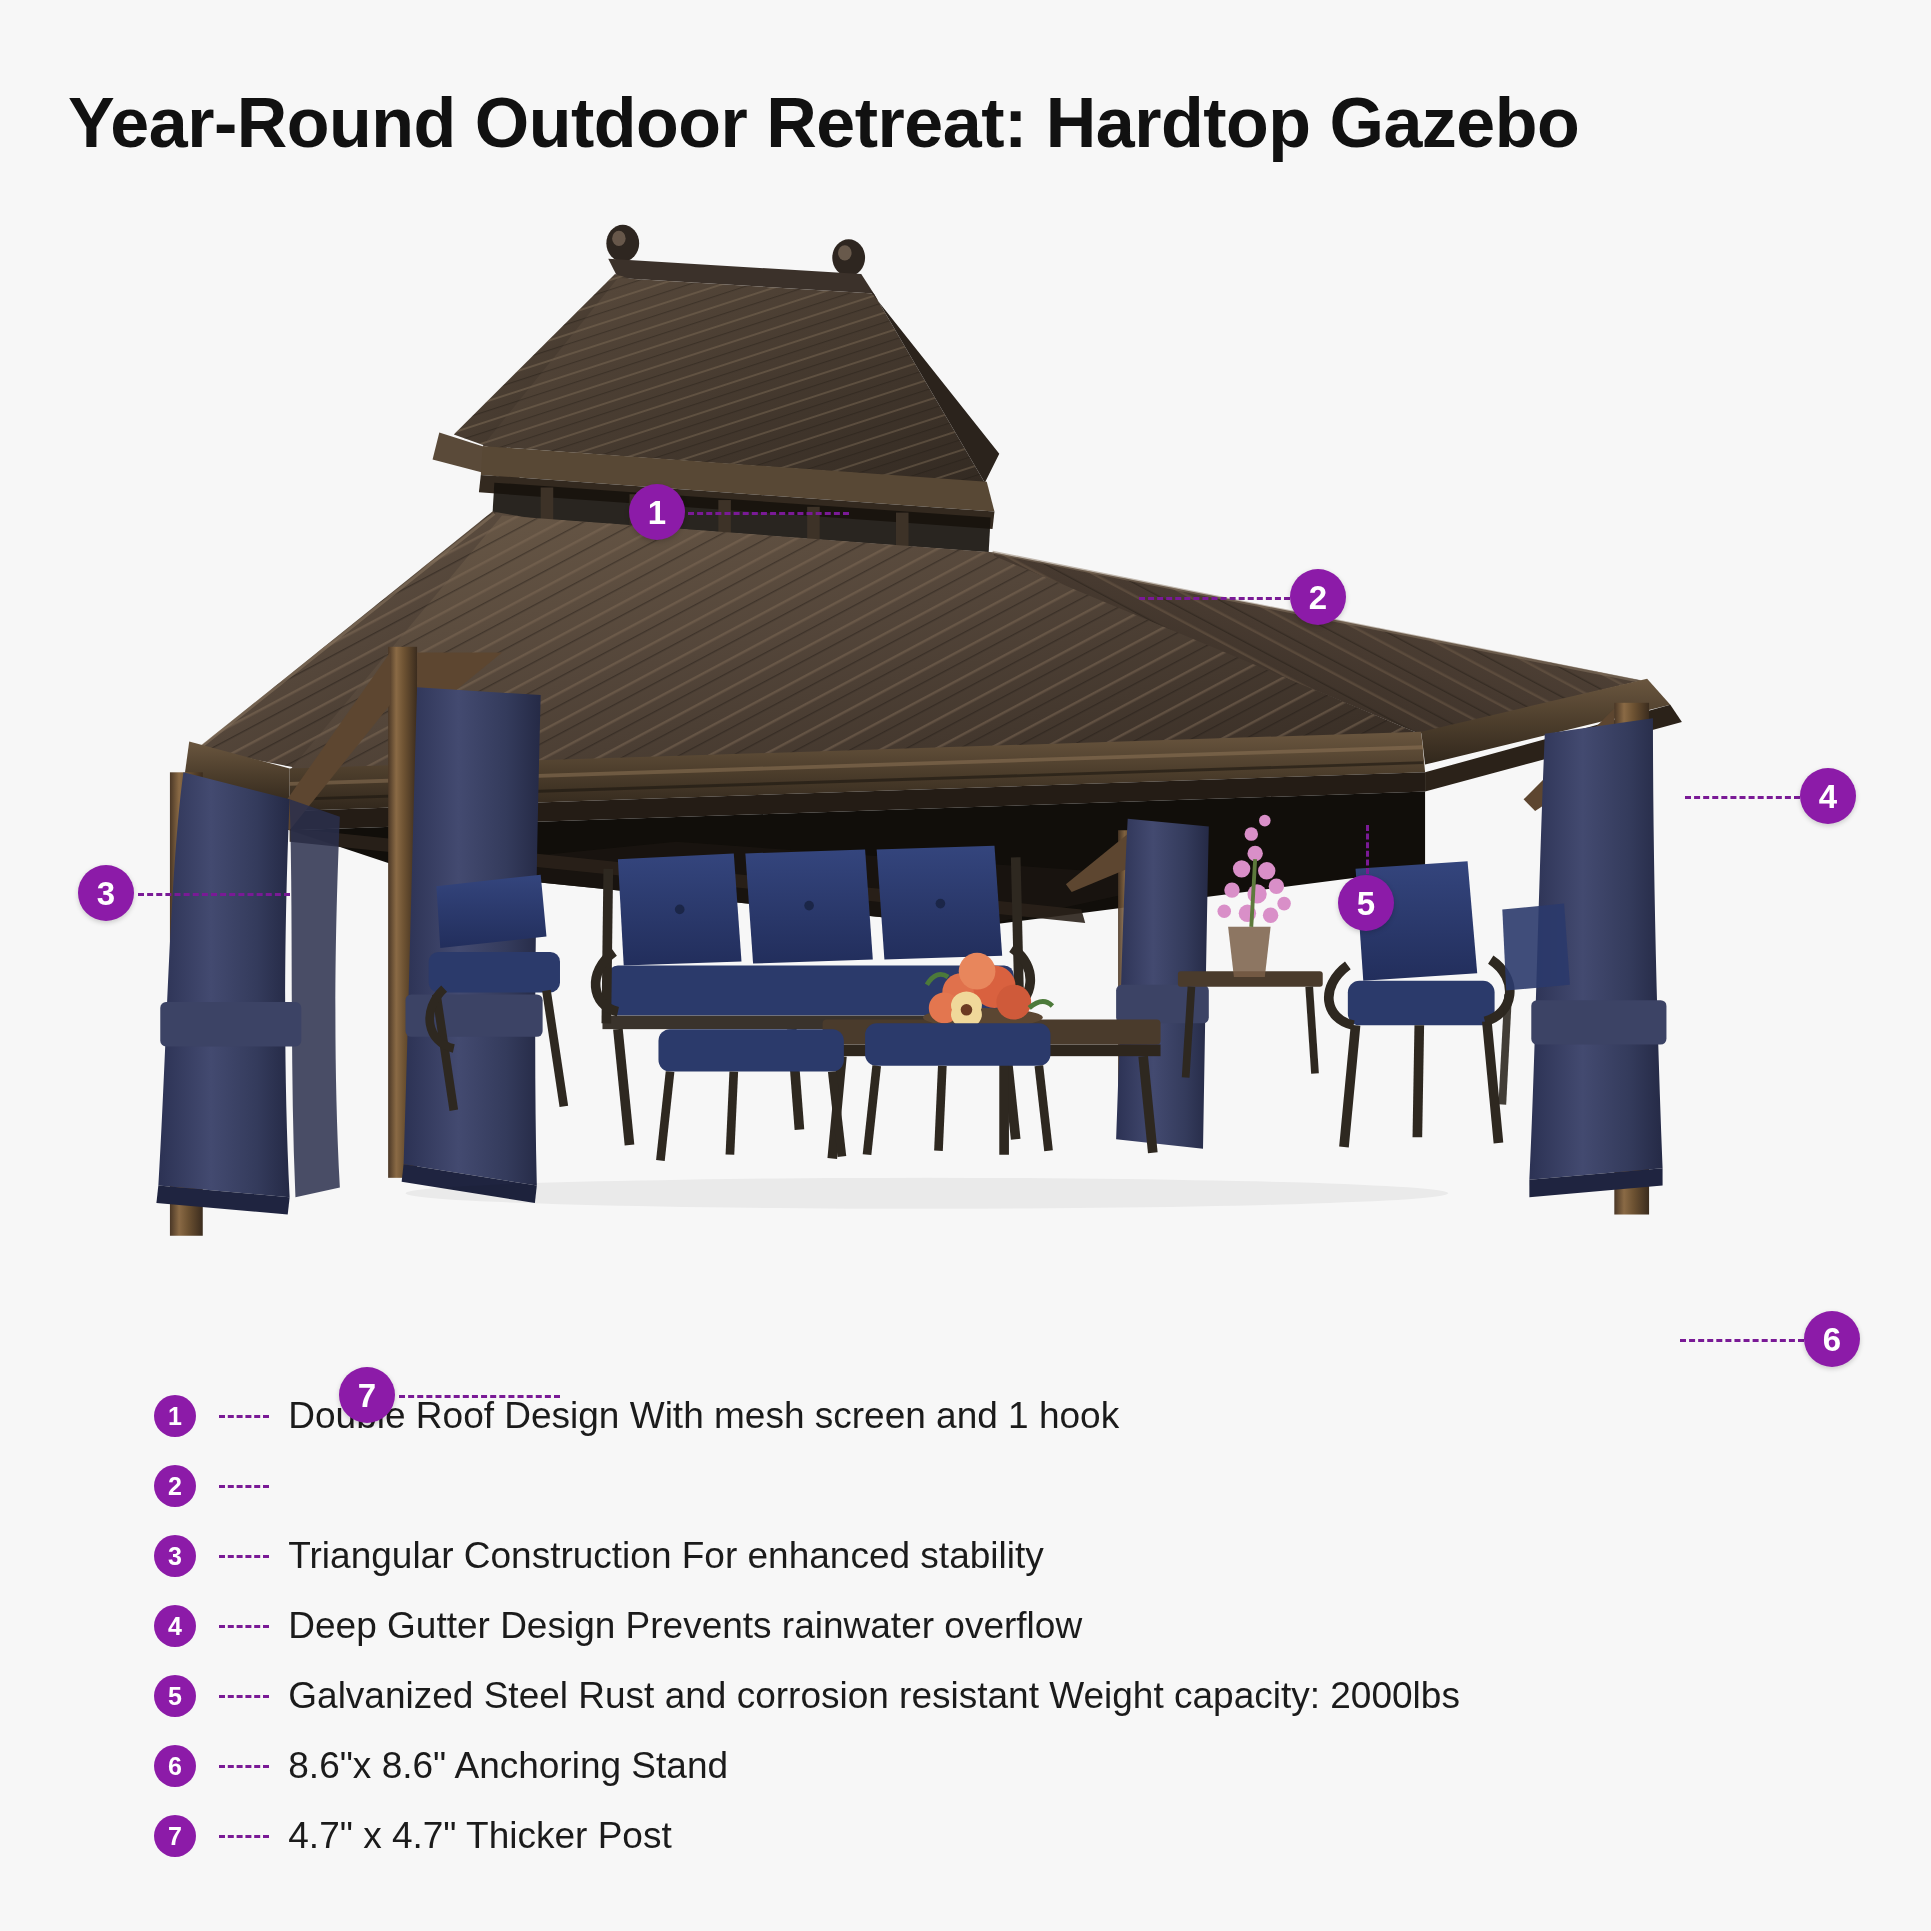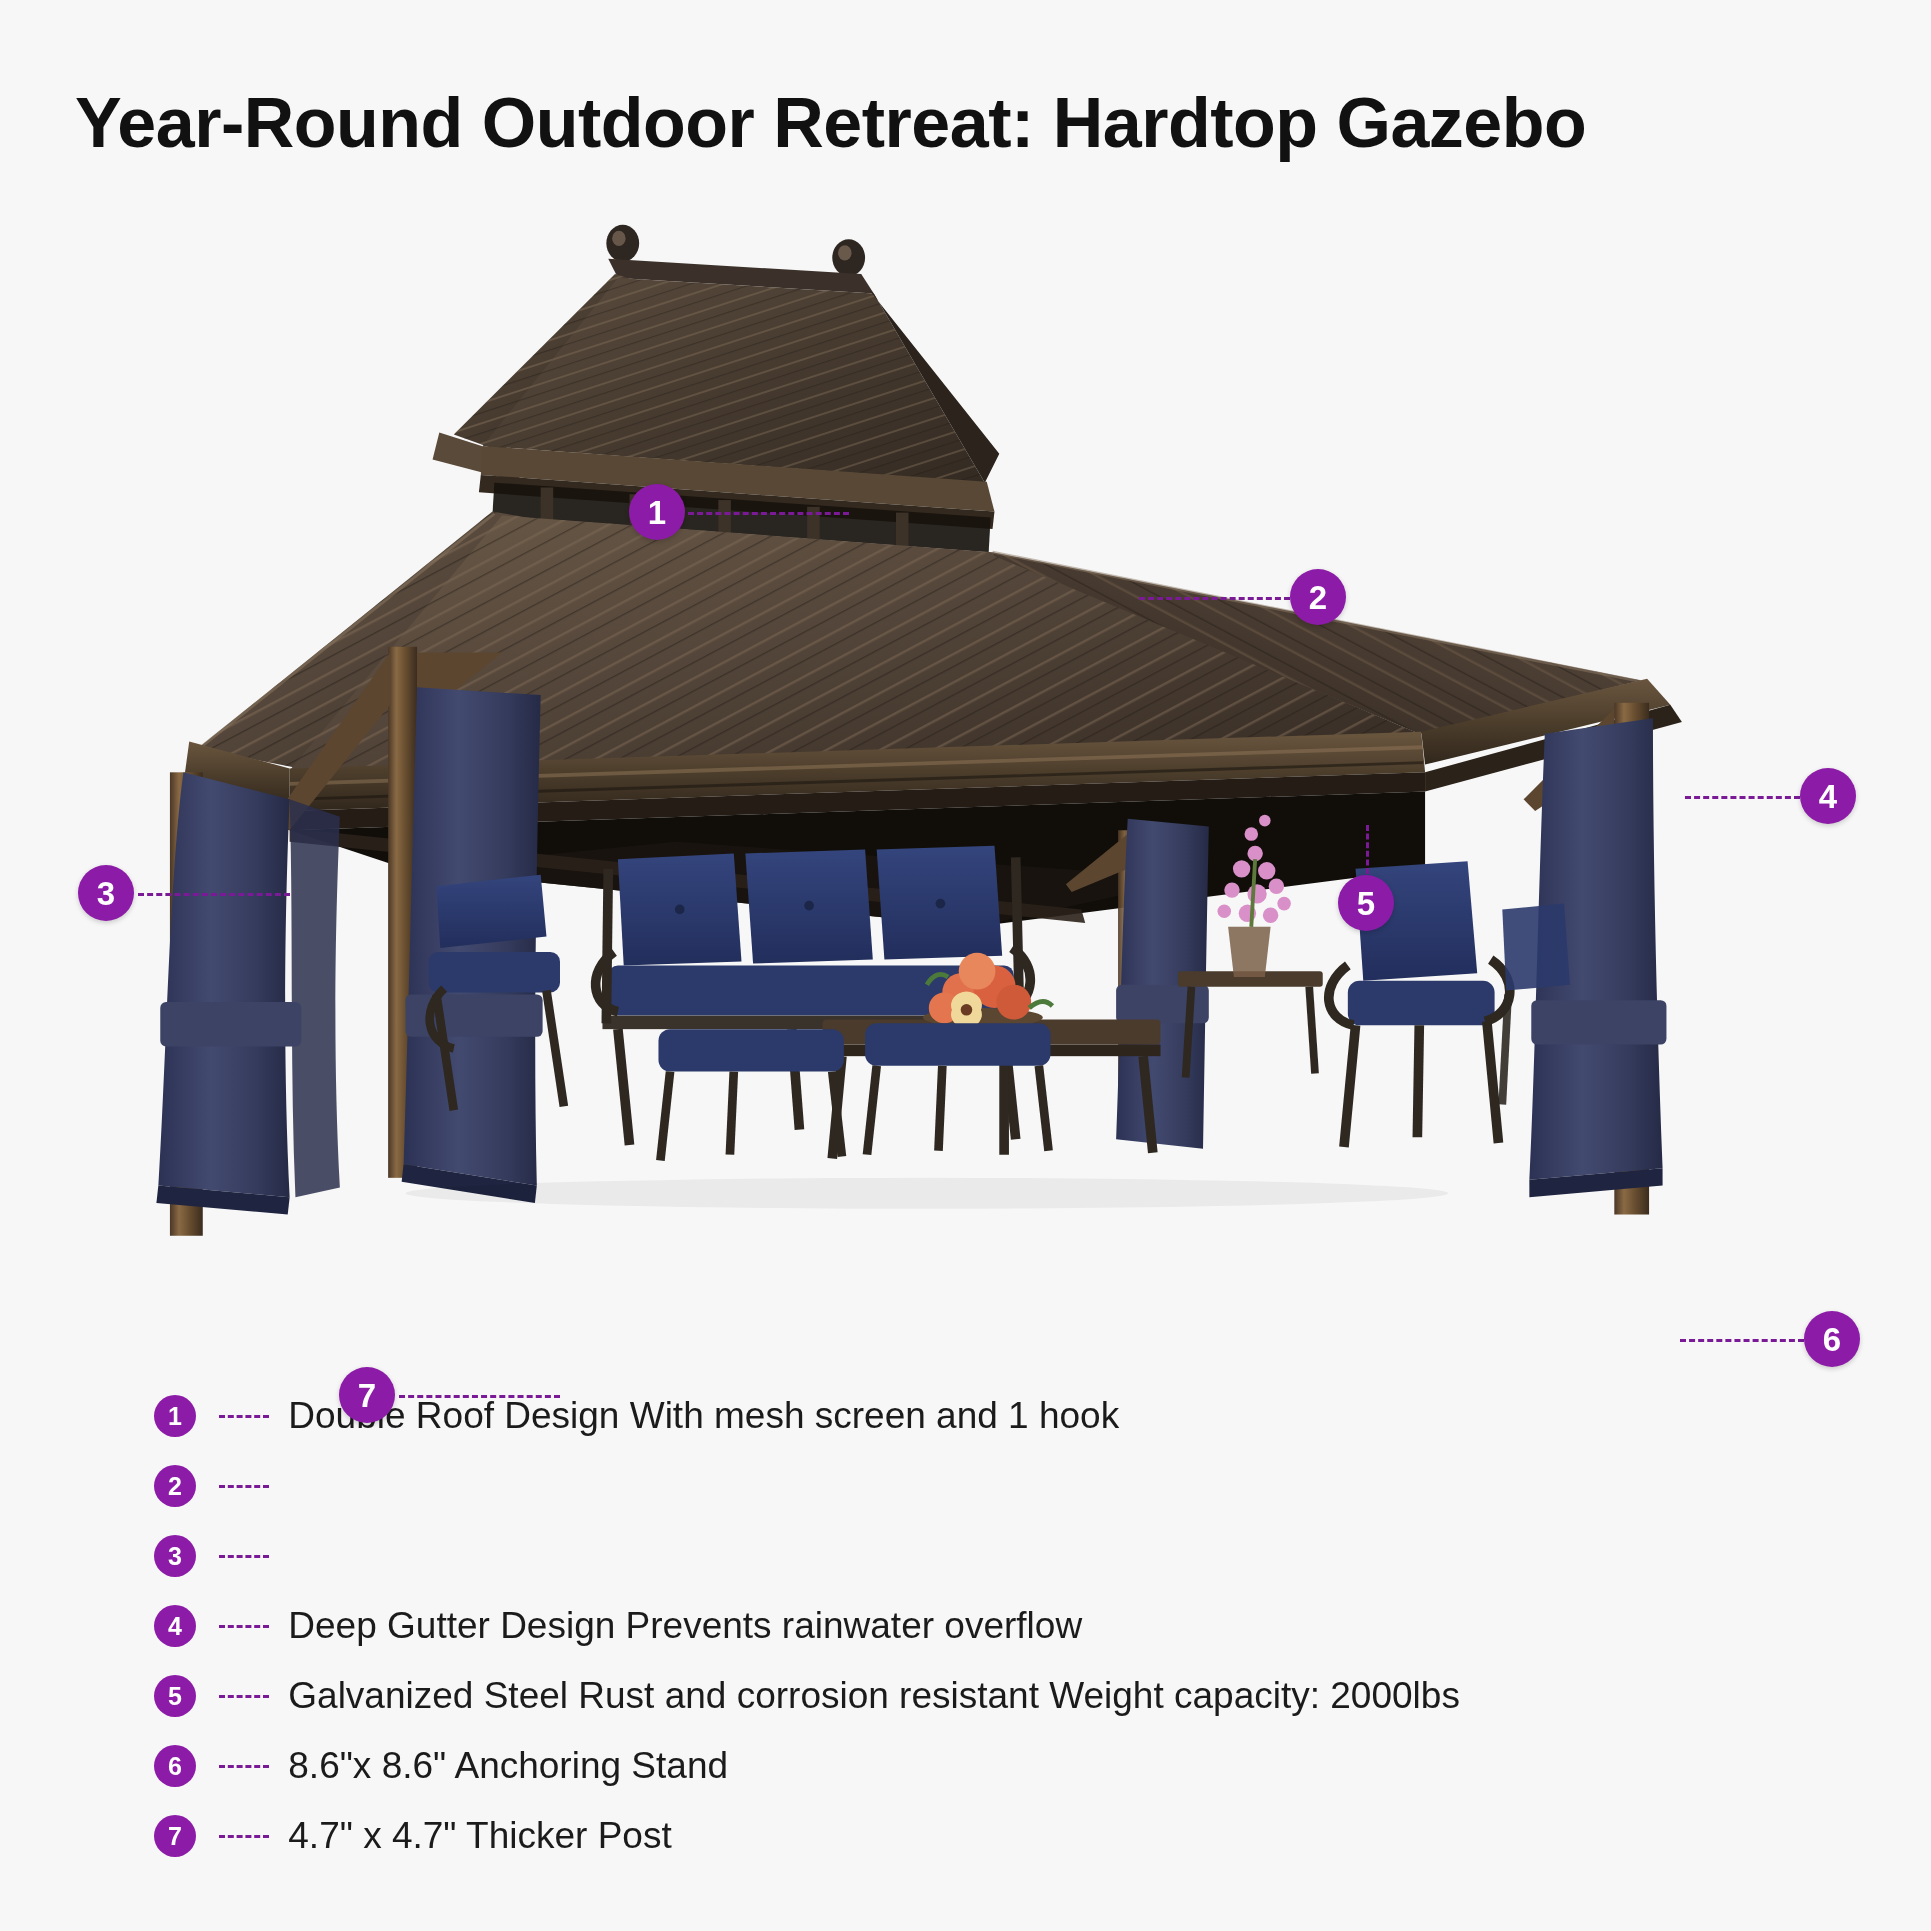--- a/index.html
+++ b/index.html
@@ -8,21 +8,21 @@
     background:#f7f7f7;
     font-family:"Liberation Sans","DejaVu Sans",sans-serif;
     overflow:hidden;
     position:relative;
   }
   #page{position:absolute;inset:0;}
 
   
   .title{
     position:absolute;
-    left:75px;top:83px;
+    left:68px;top:83px;
     font-size:70px;
     font-weight:700;
     color:#111111;
     letter-spacing:-0.5px;
     white-space:nowrap;
   }
 
   
   .hero{
     position:absolute;
@@ -419,20 +419,21 @@
     </div>
 
     <div class="legend-row">
       <div class="legend-badge">2</div>
       <div class="legend-dash"></div>
     </div>
 
     <div class="legend-row">
       <div class="legend-badge">3</div>
       <div class="legend-dash"></div>
+      <div class="legend-text">Triangular Construction For enhanced stability</div>
     </div>
 
     <div class="legend-row">
       <div class="legend-badge">4</div>
       <div class="legend-dash"></div>
       <div class="legend-text">Deep Gutter Design Prevents rainwater overflow</div>
     </div>
 
     <div class="legend-row">
       <div class="legend-badge">5</div>

